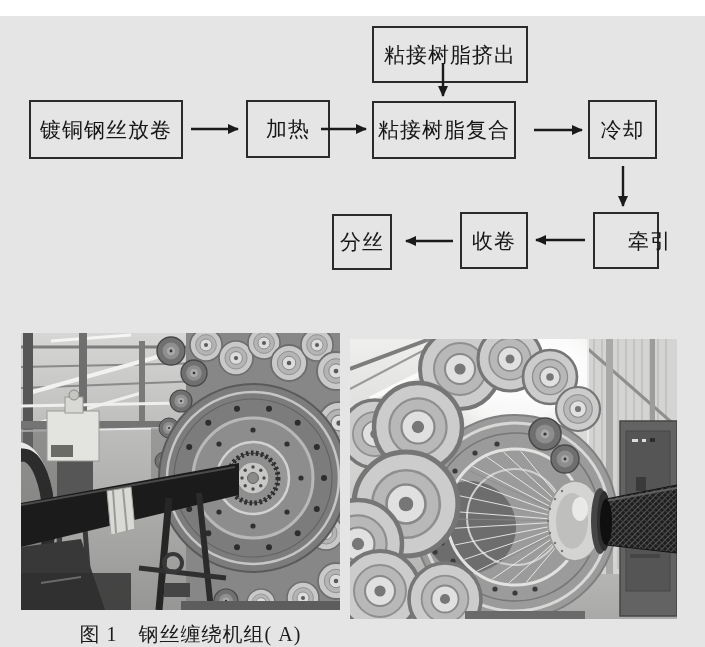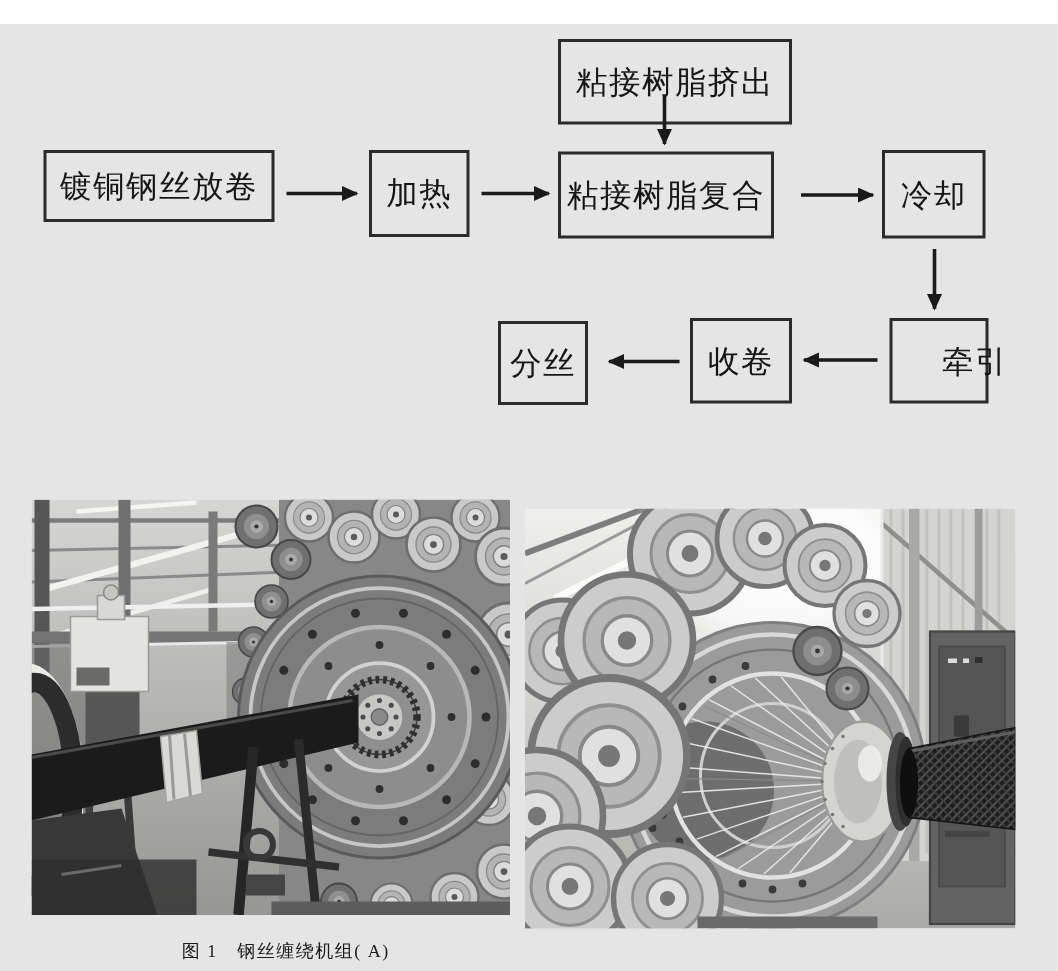--- a/index.html
+++ b/index.html
@@ -7,37 +7,37 @@
   .page{position:relative;width:705px;height:647px;background:#e5e5e5;overflow:hidden;margin:16px auto;}
 
   
   .fc-box{
     position:absolute;border:2px solid #2b2b2b;background:transparent;
     display:flex;align-items:center;justify-content:center;
     font-size:21px;color:#161616;letter-spacing:1px;white-space:nowrap;
     box-sizing:border-box;z-index:1;
   }
   #b-extrude {left:372px;top:10px; width:156px;height:57px;}
-  #b-payoff  {left:29px; top:84px; width:154px;height:48px;}
-  #b-heat    {left:246px;top:84px; width:67px; height:58px;text-align:center;}
+  #b-payoff  {left:29px; top:84px; width:154px;height:59px;}
+  #b-heat    {left:246px;top:84px; width:84px; height:58px;text-align:center;}
   #b-comp    {left:372px;top:85px; width:144px;height:58px;}
   #b-cool    {left:588px;top:84px; width:69px; height:59px;text-align:right;}
   #b-tract   {left:593px;top:196px;width:66px; height:57px;padding-left:48px;}
   #b-wind    {left:460px;top:196px;width:68px; height:57px;}
   #b-split   {left:332px;top:198px;width:60px; height:56px;}
   .fc-arrows{position:absolute;left:0;top:0;width:705px;height:290px;z-index:5;pointer-events:none;}
 
   
   .photo{position:absolute;overflow:hidden;}
   #photo1{left:21px; top:317px;width:319px;height:277px;}
   #photo2{left:350px;top:323px;width:327px;height:280px;}
   .photo svg{display:block;width:100%;height:100%;}
 
   .fig-caption{
-    position:absolute;top:605px;font-size:12px;line-height:27px;color:#1c1c1c;
+    position:absolute;top:605px;font-size:20px;line-height:27px;color:#1c1c1c;
     text-align:center;letter-spacing:1px;white-space:nowrap;
   }
   #cap1{left:31px; width:319px;}
   #cap2{left:358px;width:327px;}
 </style>
 </head>
 <body>
 
 <div class="page">
 

